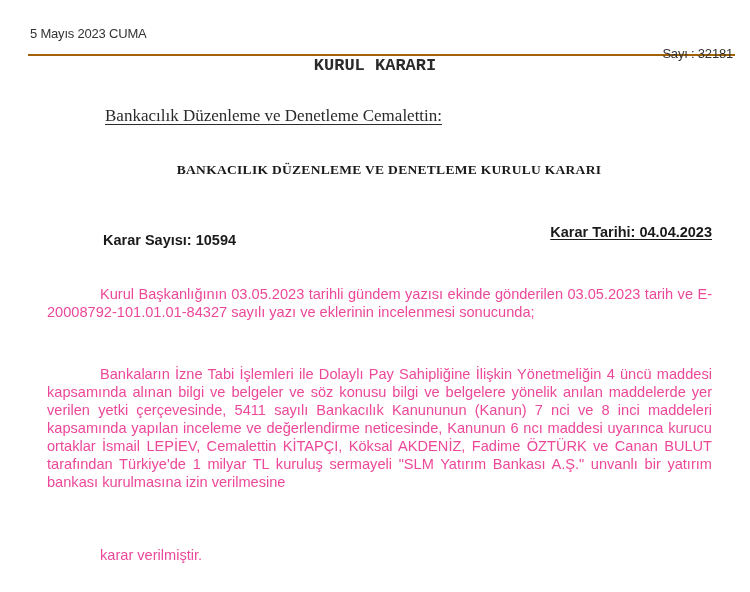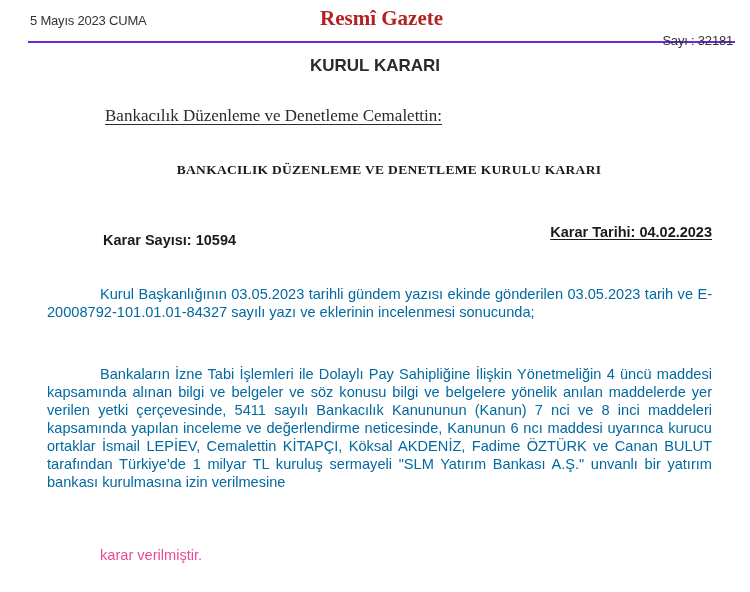--- a/index.html
+++ b/index.html
@@ -10,24 +10,24 @@
     body {
       width: 750px;
       height: 592px;
       position: relative;
       overflow: hidden;
       color: #1a1a1a;
     }
     .header {
       position: absolute;
       left: 28px;
-      top: 3px;
+      top: 16px;
       width: 707px;
       height: 38px;
-      border-bottom: 2px solid #6d28d9;
+      border-bottom: 2px solid #a16207;
       font-family: "Liberation Sans", sans-serif;
     }
     .header-date {
       position: absolute;
       left: 2px;
       top: 10px;
       font-size: 13px;
       color: #333333;
       letter-spacing: -0.2px;
     }
@@ -50,21 +50,21 @@
       color: #333333;
       letter-spacing: -0.2px;
       margin-top: 20px;
     }
     .doc-type {
       position: absolute;
       left: 0;
       width: 750px;
       top: 56px;
       text-align: center;
-      font-family: Liberation Sans, sans-serif;
+      font-family: Liberation Mono, monospace;
       font-weight: bold;
       font-size: 17px;
       color: #2a2a2a;
     }
     .institution {
       position: absolute;
       left: 105px;
       top: 106px;
       font-family: "Liberation Serif", serif;
       font-size: 17px;
@@ -109,52 +109,51 @@
       text-decoration: underline;
       text-underline-offset: 2px;
     }
     .body-text {
       position: absolute;
       left: 47px;
       width: 665px;
       font-family: "Liberation Sans", sans-serif;
       font-size: 14.6px;
       line-height: 18px;
-      color: #0369a1;
+      color: #ec4899;
       text-align: justify;
       text-indent: 53px;
       margin: 0;
     }
     .para1 { top: 285px; }
     .para2 { top: 365px; }
     .closing {
       position: absolute;
       left: 100px;
       top: 547px;
       font-family: "Liberation Sans", sans-serif;
       font-size: 14.6px;
       color: #ec4899;
     }
   </style>
 </head>
 <body>
 
 <div class="header">
   <span class="header-date">5 Mayıs 2023 CUMA</span>
-  <div class="header-title">Resmî Gazete</div>
   <span class="header-issue">Sayı : 32181</span>
 </div>
 
 <div class="doc-type">KURUL KARARI</div>
 
 <div class="institution">Bankacılık Düzenleme ve Denetleme Cemalettin:</div>
 
 <div class="board-title">BANKACILIK DÜZENLEME VE DENETLEME KURULU KARARI</div>
 
 <div class="decision-meta">
   <span class="decision-number">Karar Sayısı: 10594</span>
-  <span class="decision-date">Karar Tarihi: 04.02.2023</span>
+  <span class="decision-date">Karar Tarihi: 04.04.2023</span>
 </div>
 
 <p class="body-text para1">Kurul Başkanlığının 03.05.2023 tarihli gündem yazısı ekinde gönderilen 03.05.2023 tarih ve E-20008792-101.01.01-84327 sayılı yazı ve eklerinin incelenmesi sonucunda;</p>
 <p class="body-text para2">Bankaların İzne Tabi İşlemleri ile Dolaylı Pay Sahipliğine İlişkin Yönetmeliğin 4 üncü maddesi kapsamında alınan bilgi ve belgeler ve söz konusu bilgi ve belgelere yönelik anılan maddelerde yer verilen yetki çerçevesinde, 5411 sayılı Bankacılık Kanununun (Kanun) 7 nci ve 8 inci maddeleri kapsamında yapılan inceleme ve değerlendirme neticesinde, Kanunun 6 ncı maddesi uyarınca kurucu ortaklar İsmail LEPİEV, Cemalettin KİTAPÇI, Köksal AKDENİZ, Fadime ÖZTÜRK ve Canan BULUT tarafından Türkiye'de 1 milyar TL kuruluş sermayeli "SLM Yatırım Bankası A.Ş." unvanlı bir yatırım bankası kurulmasına izin verilmesine</p>
 
 <div class="closing">karar verilmiştir.</div>
 
 </body></html>

